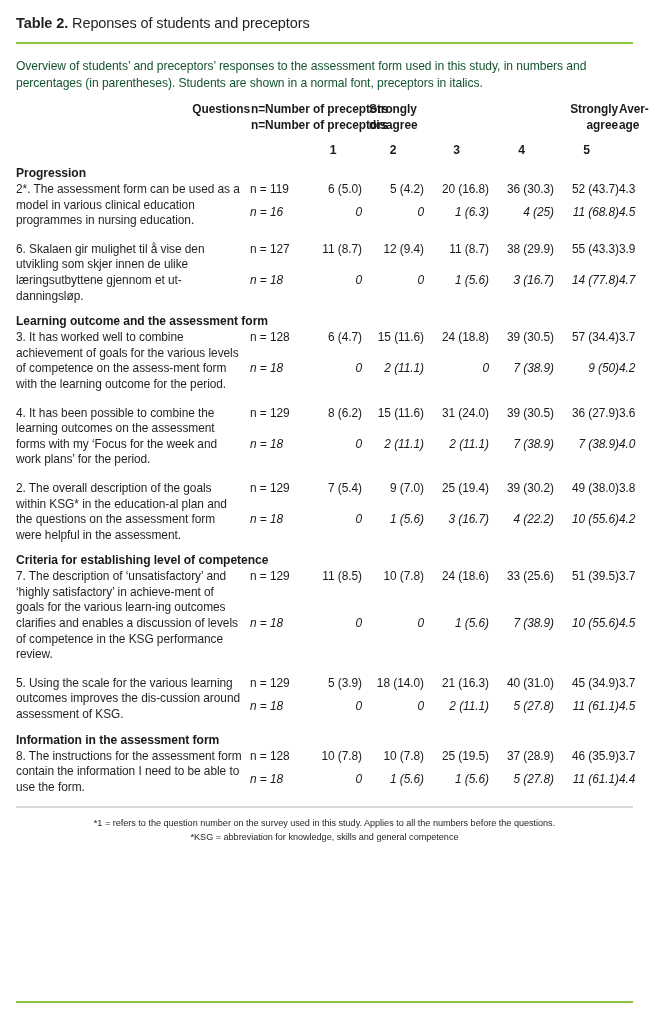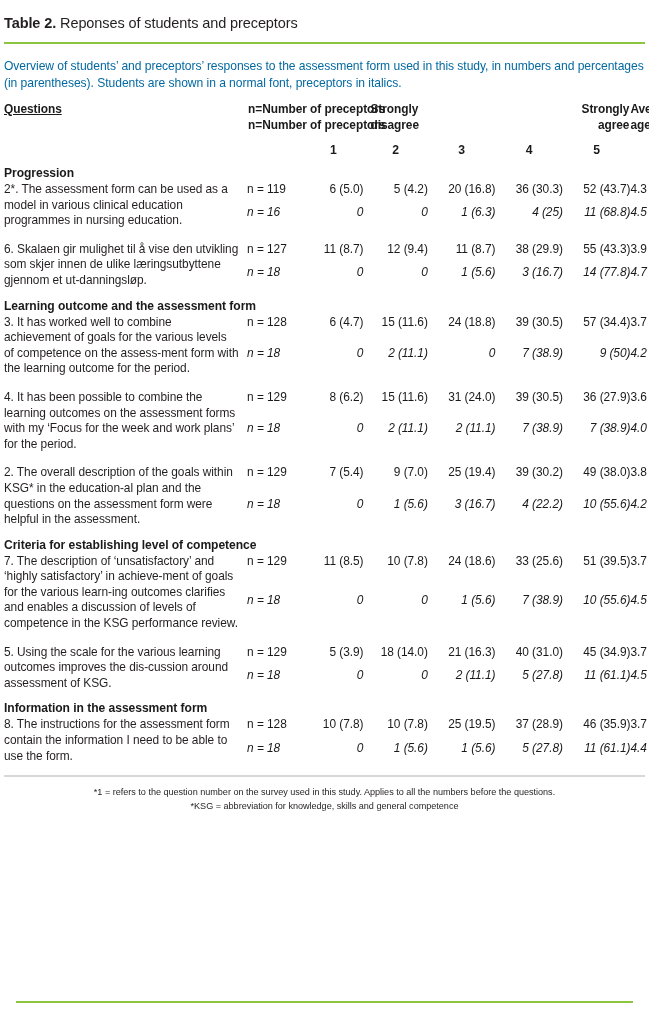--- a/index.html
+++ b/index.html
@@ -13,21 +13,21 @@
     height: 1024px;
     font-family: "Liberation Sans", "DejaVu Sans", sans-serif;
     color: #1a1a1a;
     overflow: hidden;
   }
   .page {
     position: relative;
     width: 649px;
     height: 1024px;
     box-sizing: border-box;
-    padding: 0 4px;
+    padding: 0 16px;
   }
 
   
   .title {
     font-size: 14.5px;
     line-height: 20px;
     padding-top: 13px;
     color: #231f20;
     letter-spacing: -0.1px;
     white-space: nowrap;
@@ -54,21 +54,21 @@
     background: #d8d8da;
     margin-top: 11px;
     margin-bottom: 9px;
   }
 
   
   .caption {
     font-size: 12.1px;
     line-height: 16.5px;
     margin-top: 14px;
-    color: #0369a1;
+    color: #14532d;
     letter-spacing: -0.05px;
   }
 
   
   .tbl {
     width: 100%;
     border-collapse: collapse;
     table-layout: fixed;
     margin-top: 11px;
   }
@@ -89,21 +89,21 @@
     letter-spacing: -0.05px;
   }
 
   
   .hdr td {
     font-weight: bold;
     font-size: 11.9px;
     line-height: 15.5px;
     padding-bottom: 0;
   }
-  .hdr .h-q { text-align: left; text-decoration: underline; }
+  .hdr .h-q { text-align: right; }
   .hdr .h-n { text-align: left; padding-left: 1px; white-space: nowrap; }
   .hdr .h-sd { text-align: left; padding-left: 7px; }
   .hdr .h-sa { text-align: right; padding-right: 1px; }
   .hdr .h-avg { text-align: right; padding-right: 0; }
 
   .scalerow td {
     font-weight: bold;
     text-align: center;
     font-size: 12.2px;
     height: 26px;

